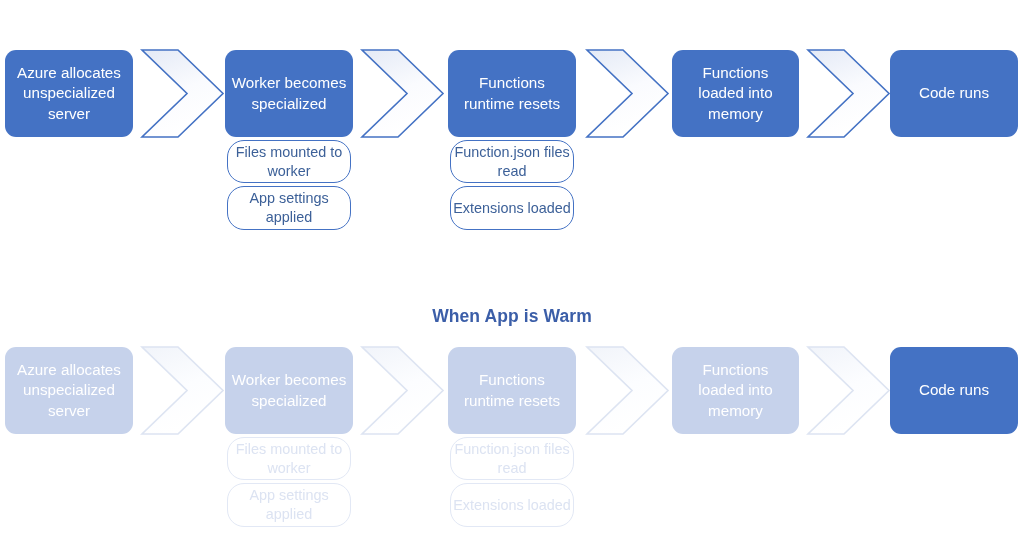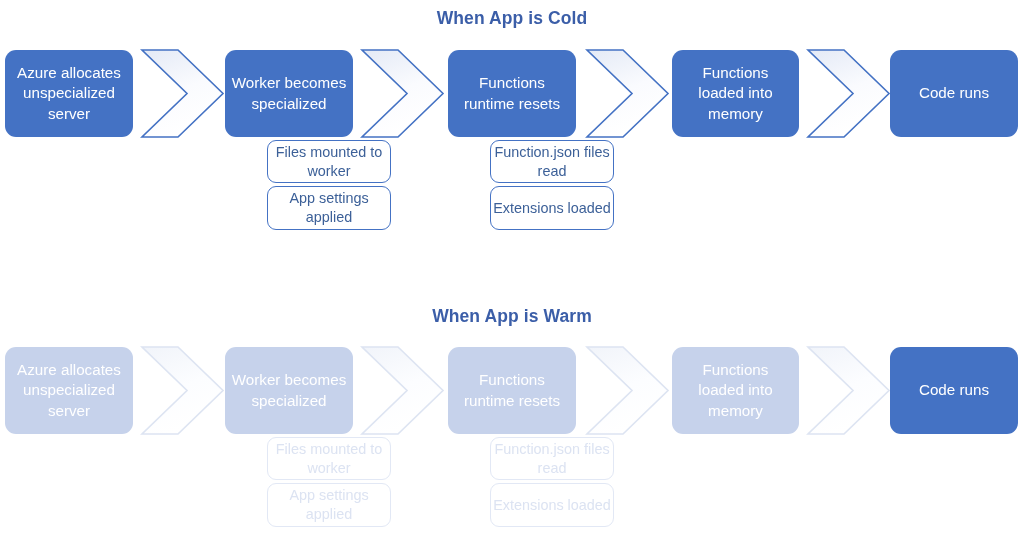--- a/index.html
+++ b/index.html
@@ -51,29 +51,28 @@
   .stage-box.cold   { background: #4472C4; }
   .stage-box.warm   { background: #C6D2EB; }
   .stage-box.active { background: #4472C4; }
 
   .stage-label { display: block; width: 100%; }
 
   
   .sub-box {
     position: absolute;
     box-sizing: border-box;
-    border-radius: 9px;
+    border-radius: 17px;
     display: flex;
     align-items: center;
     justify-content: center;
     text-align: center;
     font-size: 14.4px;
     line-height: 1.3;
     background: #ffffff;
-    margin-left: 40px;
   }
   .sub-box.cold {
     border: 1.4px solid #4472C4;
     color: #3C6098;
   }
   .sub-box.warm {
     border: 1.4px solid #E2E8F5;
     color: #DCE3F2;
   }
 
@@ -82,21 +81,20 @@
     position: absolute;
     pointer-events: none;
   }
   .chevron svg { display: block; width: 100%; height: 100%; }
 </style>
 </head>
 <body>
 
 <div class="section" id="section-cold">
 
-  <div class="section-title" id="title-cold">When App is Cold</div>
 
   <div class="stage-box cold" style="left:5px; top:50px; width:128px; height:87px;">
     <span class="stage-label">Azure allocates unspecialized server</span>
   </div>
 
   <div class="chevron" style="left:140px; top:48px; width:85px; height:91px;">
     <svg viewBox="0 0 85 91" preserveAspectRatio="none">
       <defs>
         <linearGradient id="chevGradCold" x1="0" y1="0" x2="0.35" y2="1">
           <stop offset="0%" stop-color="#E4EAF6"></stop>

